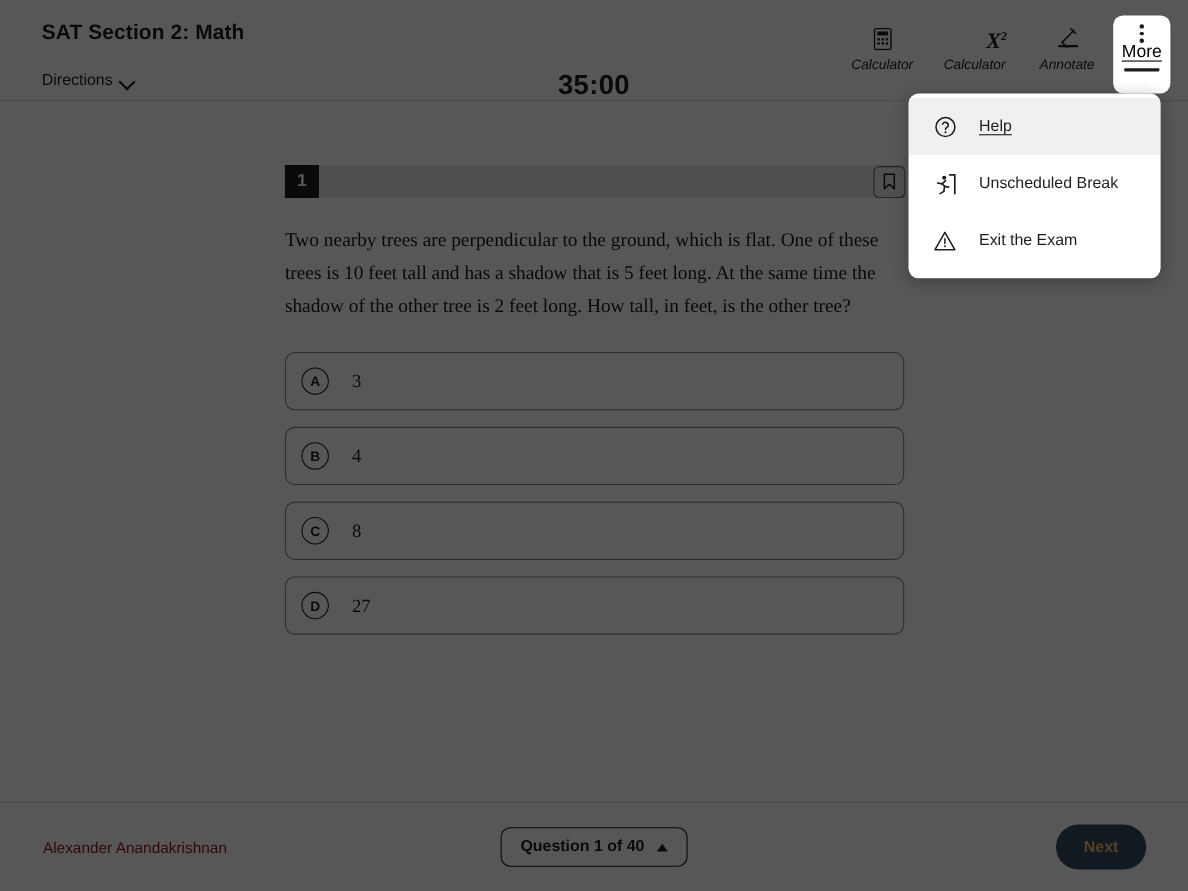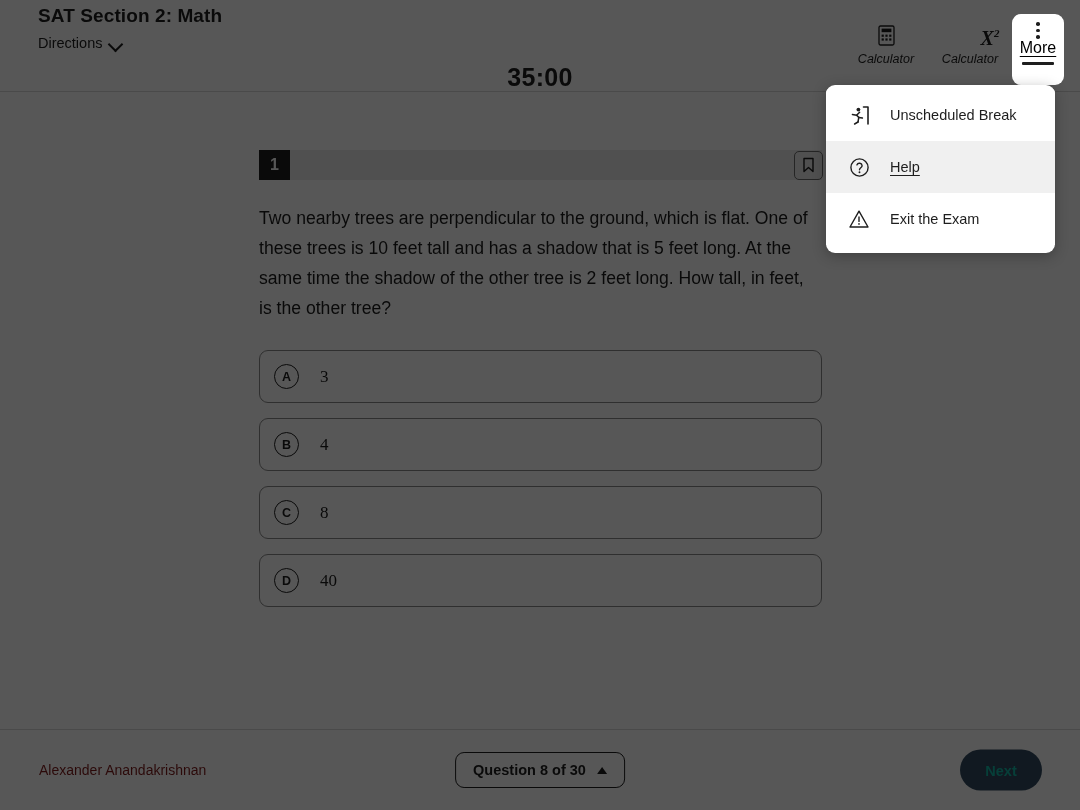--- a/index.html
+++ b/index.html
@@ -23,35 +23,35 @@
     position: absolute;
     top: 0; left: 0; right: 0;
     height: 92px;
     background: #ffffff;
     border-bottom: 1px solid #d9d9d9;
   }
 
   .header-left {
     position: absolute;
     left: 38px;
-    top: 2px;
+    top: 16px;
     text-align: center;
   }
   .exam-title {
     font-size: 19px;
     font-weight: 700;
     color: #1e1e1e;
     letter-spacing: .1px;
     line-height: 28px;
   }
   .directions-btn {
     display: flex;
     align-items: center;
     gap: 7px;
-    margin-top: 5px;
+    margin-top: 21px;
     font-size: 14.5px;
     color: #1e1e1e;
     cursor: pointer;
     width: max-content;
   }
   .chev-down {
     width: 13px; height: 8px;
     position: relative;
   }
   .chev-down::before {
@@ -181,21 +181,21 @@
     display: flex;
     align-items: center;
     justify-content: center;
     cursor: pointer;
     background: transparent;
     margin-right: -1px;
   }
 
   .q-text {
     margin-top: 23px;
-    font-family: Liberation Sans, sans-serif;
+    font-family: Liberation Serif, serif;
     font-size: 17.6px;
     line-height: 30px;
     color: #1b1b1b;
     width: 556px;
   }
 
   .choices {
     margin-top: 27px;
     display: flex;
     flex-direction: column;
@@ -274,21 +274,21 @@
   }
   .next-btn {
     position: absolute;
     right: 38px;
     top: 50%;
     transform: translateY(-50%);
     width: 82px;
     height: 41px;
     border-radius: 21px;
     background: #324b61;
-    color: #14b8a6;
+    color: #fdba74;
     font-size: 14.5px;
     font-weight: 700;
     border: none;
     cursor: pointer;
     font-family: "Liberation Sans", sans-serif;
   }
 
   
   #overlay {
     position: absolute;
@@ -394,20 +394,32 @@
       </div>
 
       <div class="tool">
         <div class="tool-icon">
           <span class="sup-x">X<sup>2</sup></span>
         </div>
         <span class="tool-label">Calculator</span>
         
       </div>
 
+      <div class="tool">
+        <div class="tool-icon">
+          <svg width="22" height="22" viewBox="0 0 22 22" fill="none" stroke="#1e1e1e" stroke-width="1.4" stroke-linecap="round">
+            <path d="M17.5 3.5 L6.5 14.5"></path>
+            <path d="M14.5 2.2 L18.8 6.5"></path>
+            <path d="M6.5 14.5 L10.8 18.8"></path>
+            <path d="M4 18 L20 18" stroke-width="2"></path>
+          </svg>
+        </div>
+        <span class="tool-label">Annotate</span>
+        
+      </div>
 
       <div style="width:52px"></div>
     </div>
   </div>
 
   <div class="content">
     <div class="question-panel">
 
       <div class="q-bar">
         <div class="q-num">1</div>
@@ -432,32 +444,32 @@
           <span class="choice-text">4</span>
         </div>
 
         <div class="choice">
           <span class="choice-letter">C</span>
           <span class="choice-text">8</span>
         </div>
 
         <div class="choice">
           <span class="choice-letter">D</span>
-          <span class="choice-text">40</span>
+          <span class="choice-text">27</span>
         </div>
 
       </div>
     </div>
   </div>
 
   <div class="footer">
     <div class="student-name">Alexander Anandakrishnan</div>
 
     <div class="q-nav-btn">
-      <span>Question 8 of 30</span>
+      <span>Question 1 of 40</span>
       <span class="caret-up"></span>
     </div>
 
     <button class="next-btn">Next</button>
   </div>
 </div>
 
 <div id="overlay"></div>
 
 <div class="above" id="more-button">
@@ -466,46 +478,46 @@
         <i></i>
         <i></i>
         <i></i>
       </span>
   </div>
   <span class="tool-label" style="text-decoration:underline;text-underline-offset:3px;">More</span>
   <div style="display:block;width:32px;height:3px;background:#1e1e1e;margin:5px auto 0 auto;border-radius:1px;"></div>
 </div>
 
 <div class="above" id="more-menu">
+
+  <div class="menu-item hover">
+    <span class="mi-icon">
+      <svg width="21" height="21" viewBox="0 0 21 21" fill="none" stroke="#1e1e1e" stroke-width="1.4">
+        <circle cx="10.5" cy="10.5" r="8.6"></circle>
+        <path d="M7.9 7.9 a2.7 2.7 0 0 1 5.2 .9 c0 1.8 -2.6 2.2 -2.6 3.9" stroke-linecap="round"></path>
+        <circle cx="10.5" cy="15.2" r=".95" fill="#1e1e1e" stroke="none"></circle>
+      </svg>
+    </span>
+    <span class="mi-label">Help</span>
+  </div>
 
   <div class="menu-item">
     <span class="mi-icon">
       <svg width="21" height="21" viewBox="0 0 21 21" fill="none" stroke="#1e1e1e" stroke-width="1.5" stroke-linecap="round" stroke-linejoin="round">
         <path d="M14.5 2 H19 V19" stroke-width="1.6"></path>
         <circle cx="9.4" cy="4.6" r="1.9" fill="#1e1e1e" stroke="none"></circle>
         <path d="M10.6 7.2 L7.6 10.2 L9.8 12.4 L9.0 17"></path>
         <path d="M9.8 12.4 L13.4 13.1"></path>
         <path d="M7.6 10.2 L3.4 9.4"></path>
         <path d="M9.0 17 L5.6 19"></path>
       </svg>
     </span>
     <span class="mi-label">Unscheduled Break</span>
   </div>
 
-  <div class="menu-item hover">
-    <span class="mi-icon">
-      <svg width="21" height="21" viewBox="0 0 21 21" fill="none" stroke="#1e1e1e" stroke-width="1.4">
-        <circle cx="10.5" cy="10.5" r="8.6"></circle>
-        <path d="M7.9 7.9 a2.7 2.7 0 0 1 5.2 .9 c0 1.8 -2.6 2.2 -2.6 3.9" stroke-linecap="round"></path>
-        <circle cx="10.5" cy="15.2" r=".95" fill="#1e1e1e" stroke="none"></circle>
-      </svg>
-    </span>
-    <span class="mi-label">Help</span>
-  </div>
-
   <div class="menu-item">
     <span class="mi-icon">
       <svg width="22" height="20" viewBox="0 0 22 20" fill="none" stroke="#1e1e1e" stroke-width="1.4" stroke-linejoin="round">
         <path d="M11 2.2 L20 18 H2 Z"></path>
         <path d="M11 8 V12.4" stroke-linecap="round"></path>
         <circle cx="11" cy="14.9" r=".85" fill="#1e1e1e" stroke="none"></circle>
       </svg>
     </span>
     <span class="mi-label">Exit the Exam</span>
   </div>

